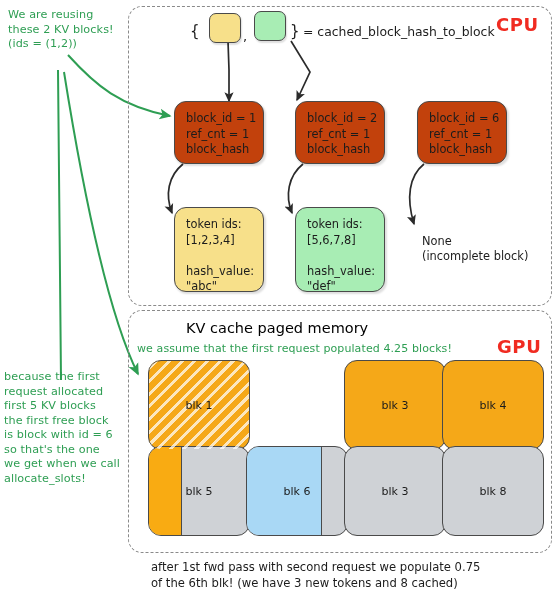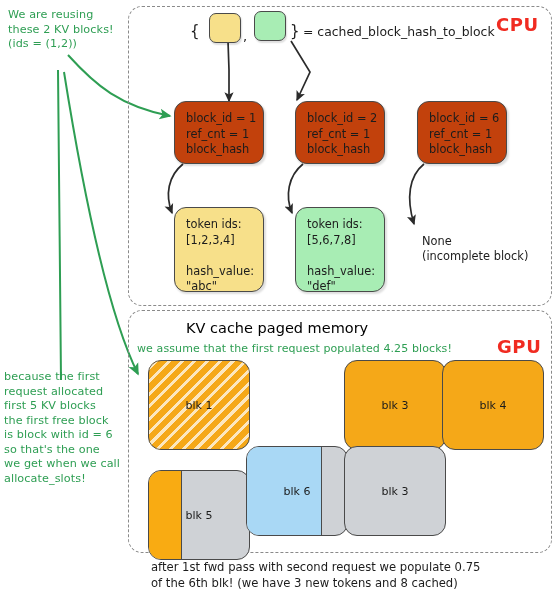--- a/index.html
+++ b/index.html
@@ -240,31 +240,34 @@
 
 
   <div class="blk blk-orange" style="left:196px; top:0px;  width:102px; height:90px;">
     <div class="lbl">blk 3</div>
   </div>
 
   <div class="blk blk-orange" style="left:294px; top:0px;  width:102px; height:90px;">
     <div class="lbl">blk 4</div>
   </div>
 
-  <div class="blk blk-grey" style="left:0px;   top:86px; width:102px; height:90px;margin-top:24px;">
+  <div class="blk blk-grey" style="left:0px;   top:86px; width:102px; height:90px;">
     <div class="fill fill-orange" style="width:34%;"></div>
     <div class="lbl">blk 5</div>
   </div>
 
   <div class="blk blk-grey" style="left:98px;  top:86px; width:102px; height:90px;">
     <div class="fill fill-blue" style="width:76%;"></div>
     <div class="lbl">blk 6</div>
   </div>
 
   <div class="blk blk-grey" style="left:196px; top:86px; width:102px; height:90px;">
     <div class="lbl">blk 3</div>
   </div>
 
+  <div class="blk blk-grey" style="left:294px; top:86px; width:102px; height:90px;">
+    <div class="lbl">blk 8</div>
+  </div>
 
 </div>
 
 <div class="abs caption" style="left:151px; top:559px;">after 1st fwd pass with second request we populate 0.75
 of the 6th blk! (we have 3 new tokens and 8 cached)</div>
 
 </body></html>

